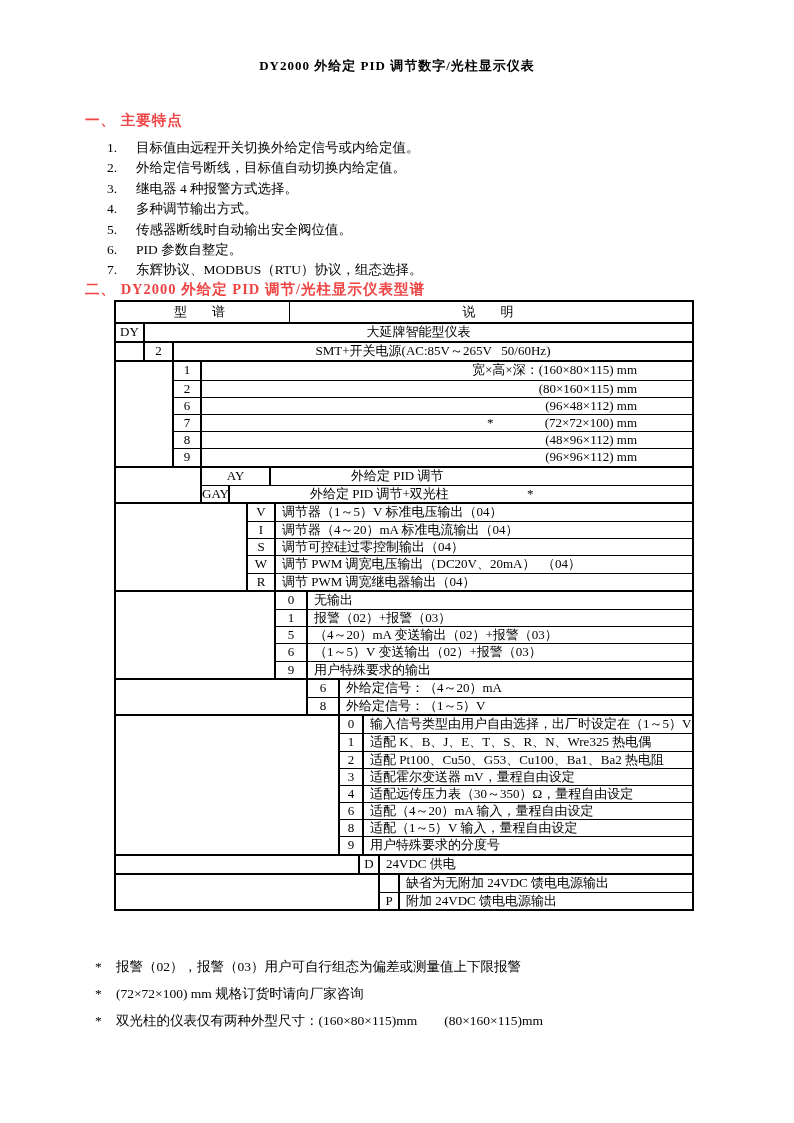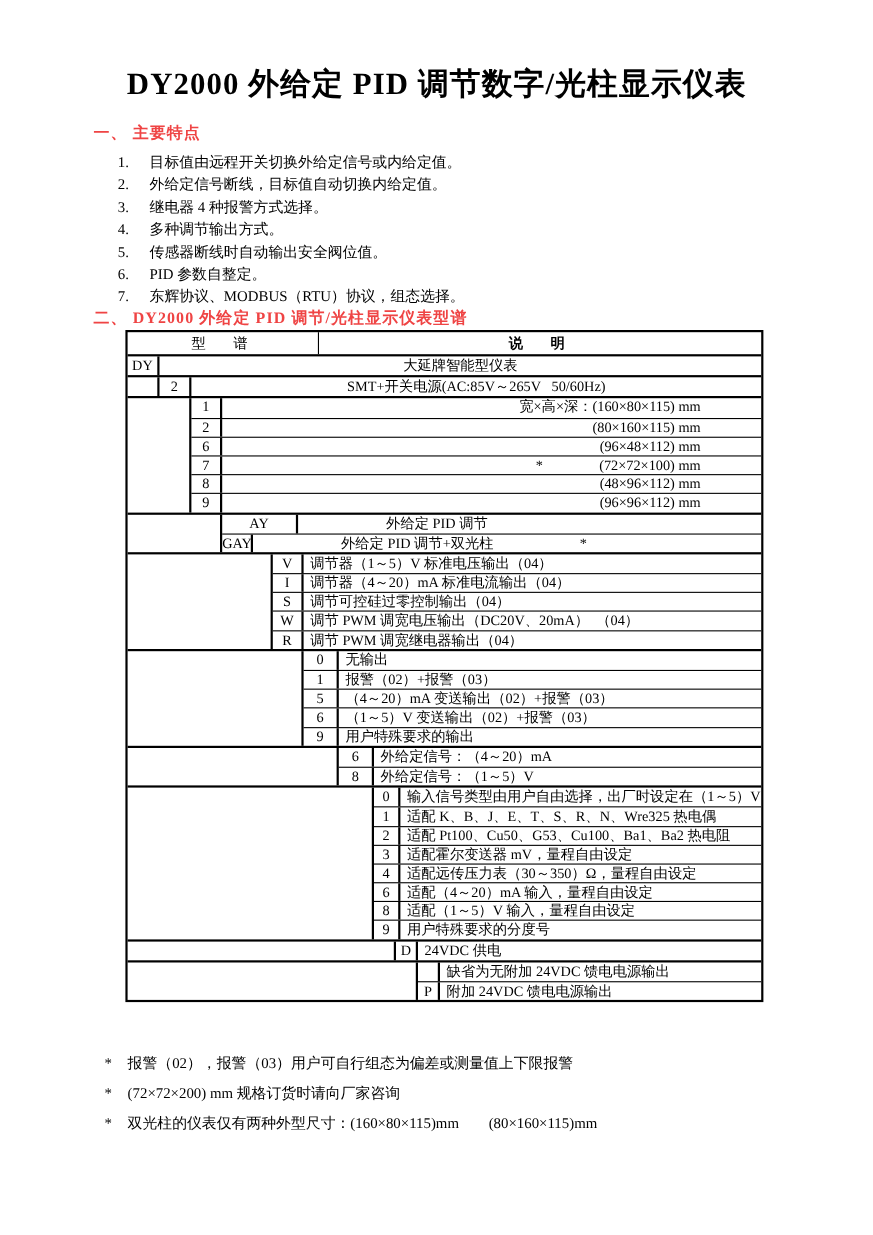--- a/index.html
+++ b/index.html
@@ -2,40 +2,40 @@
 <html><head>
 <meta charset="utf-8">
 <style>
   html,body{margin:0;padding:0;background:#fff;}
   body{
     width:794px;height:1123px;position:relative;overflow:hidden;
     font-family:"Liberation Serif","DejaVu Serif",serif;color:#000;
   }
   .title{
     position:absolute;top:57px;left:0;width:100%;text-align:center;
-    font-size:28px;font-weight:bold;letter-spacing:1px;
+    font-size:13px;font-weight:bold;letter-spacing:1px;
   }
   .heading{
     position:absolute;left:85px;font-size:14.5px;font-weight:bold;
     color:#ef4444;letter-spacing:1px;white-space:pre;
   }
   .features{position:absolute;left:107px;top:138px;font-size:13.5px;}
   .feature-item{height:20.4px;line-height:20.4px;display:flex;}
   .feature-item .num{width:29px;}
   
   .mtable{
     position:absolute;left:114px;top:300px;width:580px;
     border:2px solid #000;box-sizing:border-box;font-size:13px;
   }
   .mtable *{box-sizing:border-box;}
   .tgroup{display:flex;}
   .tgroup + .tgroup{border-top:2px solid #000;}
   .thead{height:20px;line-height:20px;}
   .hleft{width:174px;border-right:1px solid #000;text-align:center;letter-spacing:6px;}
-  .hright{flex:1;text-align:center;letter-spacing:6px;font-weight:bold;}
+  .hright{flex:1;text-align:center;letter-spacing:6px;}
   .tblank{flex:none;border-right:2px solid #000;}
   .tcol{flex:1;min-width:0;}
   .trow{display:flex;height:17.2px;line-height:16.8px;}
   .trow + .trow{border-top:1px solid #000;}
   .tcode{flex:none;border-right:2px solid #000;text-align:center;}
   .tdesc{flex:1;position:relative;white-space:pre;overflow:hidden;}
   .tdesc.c{text-align:center;}
   .tdesc.sz{text-align:right;padding-right:55px;}
   .tdesc.l{padding-left:6px;}
   .tdesc.ind{padding-left:80px;}
@@ -280,15 +280,15 @@
           <div class="tcode" style="width:20px">P</div>
           <div class="tdesc l">附加 24VDC 馈电电源输出</div>
         </div>
     </div>
   </div>
 
 </div>
 
 <div class="footnotes">
   <div class="footnote"><span class="fstar">*</span><span>报警（02），报警（03）用户可自行组态为偏差或测量值上下限报警</span></div>
-  <div class="footnote"><span class="fstar">*</span><span>(72×72×200) mm 规格订货时请向厂家咨询</span></div>
+  <div class="footnote"><span class="fstar">*</span><span>(72×72×100) mm 规格订货时请向厂家咨询</span></div>
   <div class="footnote"><span class="fstar">*</span><span>双光柱的仪表仅有两种外型尺寸：(160×80×115)mm　　(80×160×115)mm</span></div>
 </div>
 
 </body></html>

